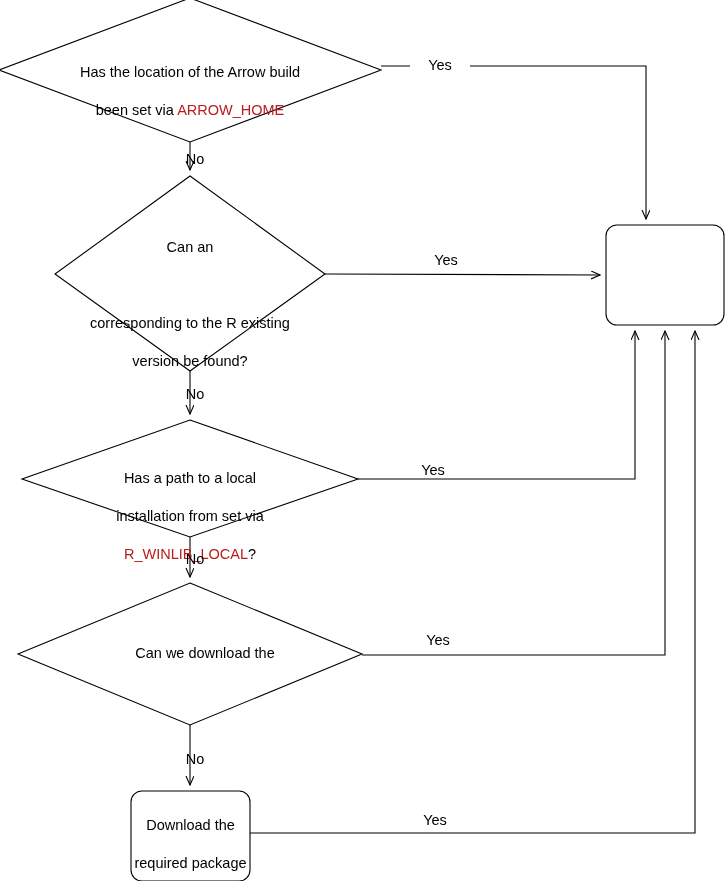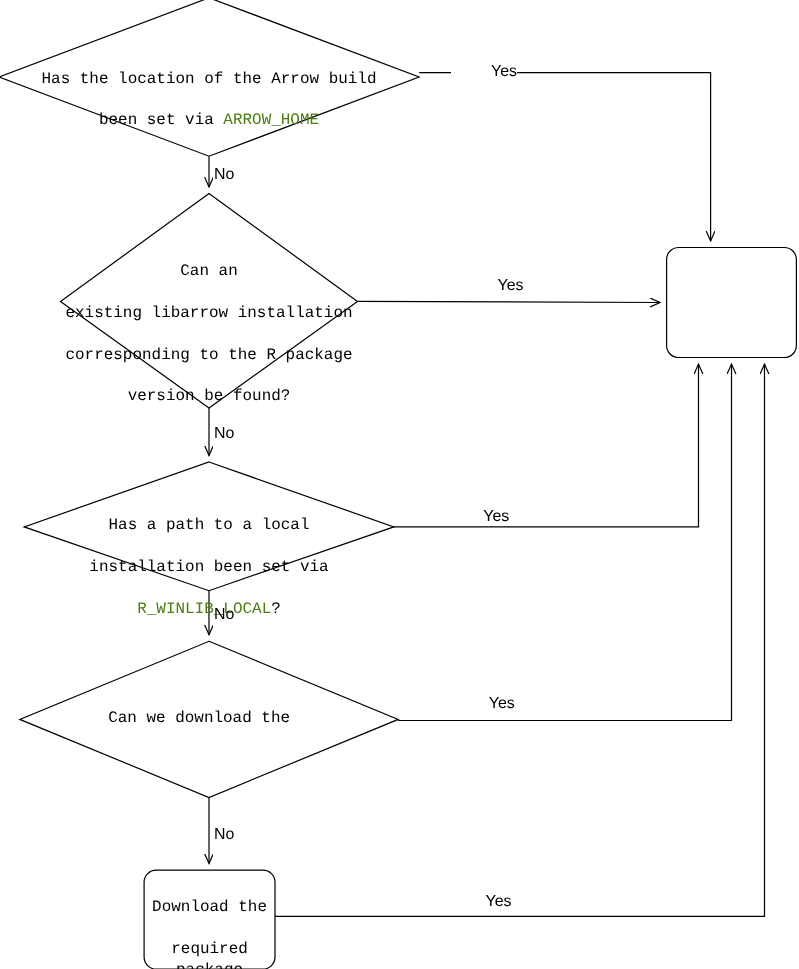--- a/index.html
+++ b/index.html
@@ -17,39 +17,39 @@
   }
   #flow-svg {
     position: absolute;
     top: 0;
     left: 0;
     width: 726px;
     height: 881px;
   }
   .shape-text {
     position: absolute;
-    font-family: Liberation Mono, monospace;
+    font-family: Liberation Sans, sans-serif;
     font-size: 14.5px;
     line-height: 19px;
     color: #000000;
     text-align: center;
     white-space: pre-line;
     pointer-events: none;
   }
   .edge-label {
     position: absolute;
     font-family: "Liberation Sans", sans-serif;
     font-size: 14.5px;
     line-height: 17px;
     color: #000000;
-    text-align: right;
+    text-align: center;
     white-space: nowrap;
   }
   .kw {
-    color: #4d7c0f;
+    color: #b91c1c;
   }
 </style>
 </head>
 <body>
 
 <div id="canvas">
 
   <svg id="flow-svg" viewBox="0 0 726 881" xmlns="http://www.w3.org/2000/svg">
     <defs>
       <marker id="arrowhead" markerWidth="10" markerHeight="10" refX="9" refY="4" orient="auto" markerUnits="userSpaceOnUse">
@@ -92,32 +92,32 @@
     </g>
   </svg>
 
   <div class="shape-text" style="left:35px; top:44px; width:310px;">
     <span>Has the location of the Arrow build</span><br>
     <span>been set via </span><span class="kw">ARROW_HOME</span>
   </div>
 
   <div class="shape-text" style="left:25px; top:219px; width:330px;">
     <span>Can an</span><br>
-    <span>existing libarrow installation</span><br>
-    <span>corresponding to the R package</span><br>
+    <br>
+    <span>corresponding to the R existing</span><br>
     <span>version be found?</span>
   </div>
 
   <div class="shape-text" style="left:50px; top:450px; width:280px;text-align:center;">
     <span>Has a path to a local</span><br>
-    <span>installation been set via</span><br>
+    <span>installation from set via</span><br>
     <span class="kw">R_WINLIB_LOCAL</span><span>?</span>
   </div>
 
-  <div class="shape-text" style="left:26px; top:625px; width:310px;">
+  <div class="shape-text" style="left:50px; top:625px; width:310px;">
     <span>Can we download the</span><br>
     <br>
   </div>
 
   <div class="shape-text" style="left:131px; top:797px; width:119px;">
     <span>Download the</span><br>
     <span>required package</span><br>
     <br>
     
   </div>

